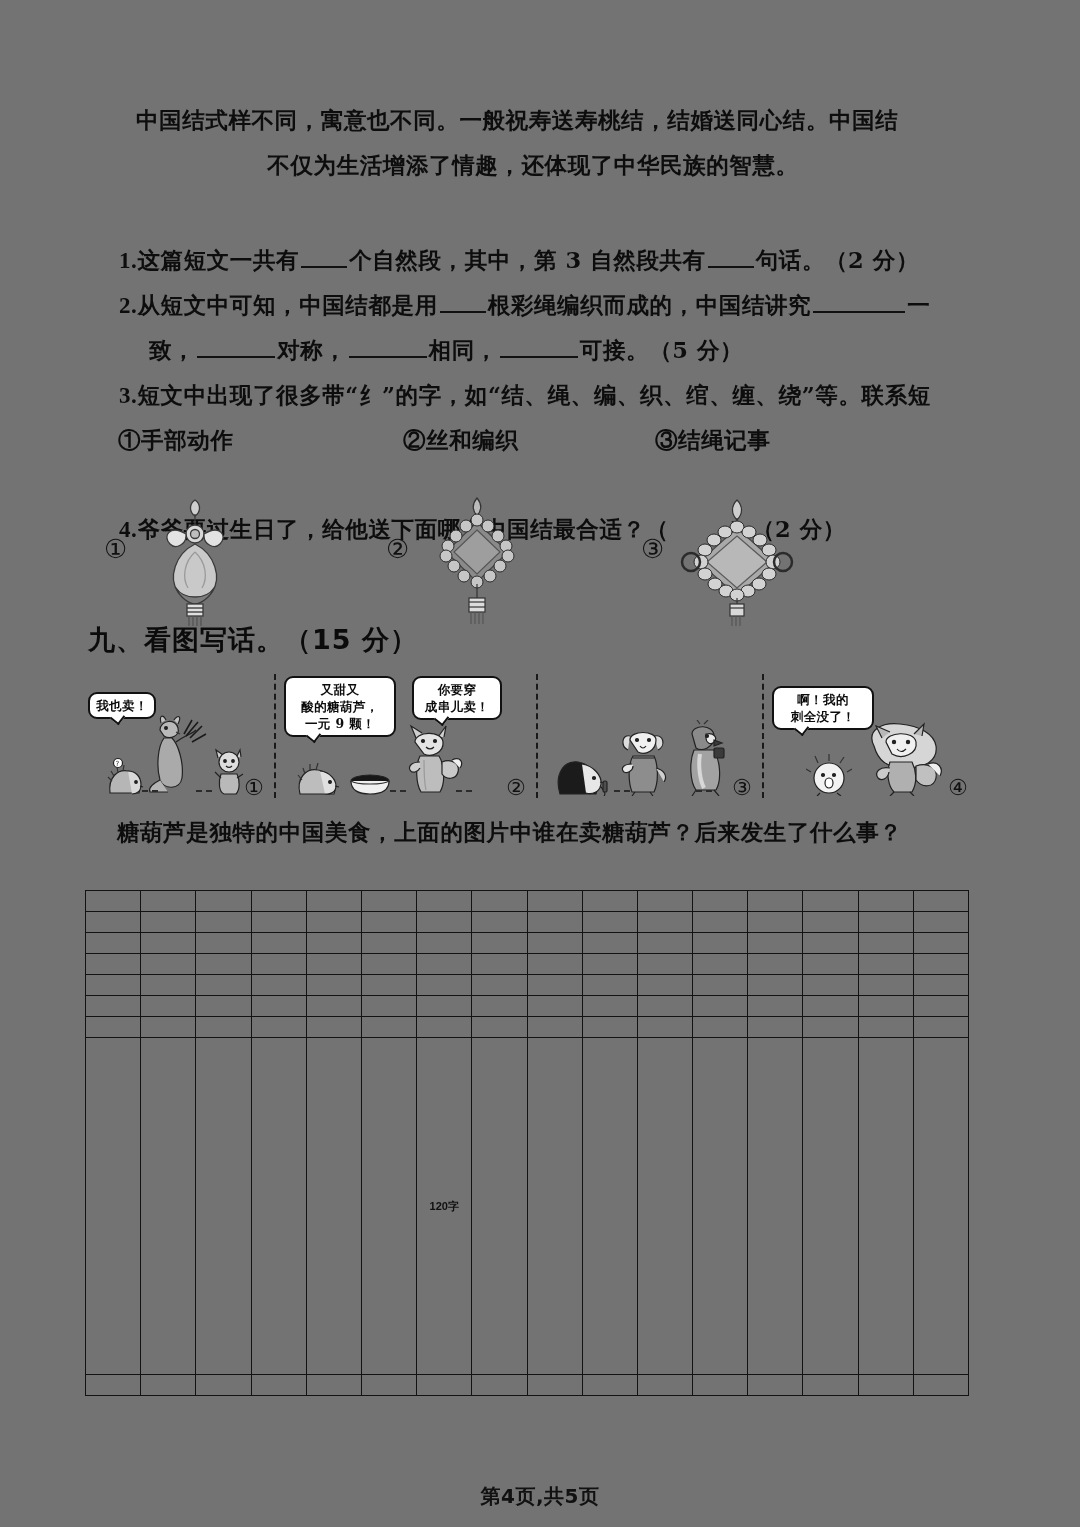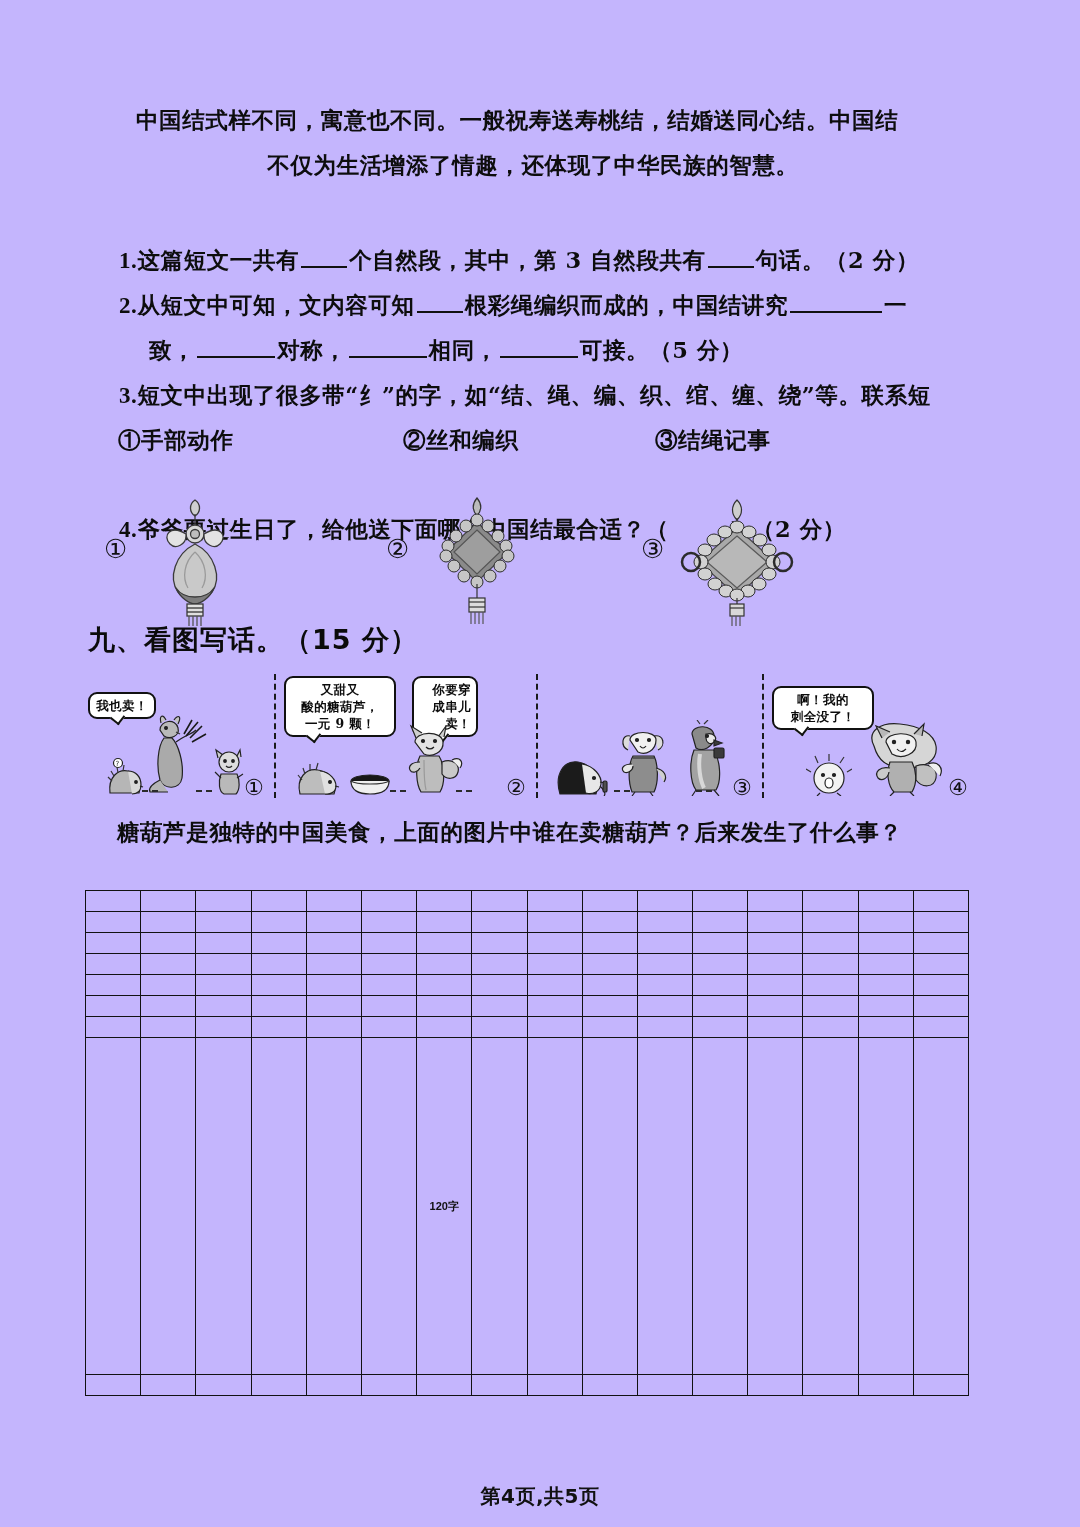--- a/index.html
+++ b/index.html
@@ -11,21 +11,21 @@
     width: 1080px; height: 1527px;
     position: relative;
     font-family: "Liberation Serif", "DejaVu Serif", serif;
     color: #111;
     overflow: hidden;
   }
 
   .page {
     position: absolute;
     inset: 0;
-    background: #c4b5fd;
+    background: #737373;
   }
 
   
   .para {
     position: absolute;
     font-family: "DejaVu Serif", "Liberation Serif", serif;
     font-size: 22.5px;
     line-height: 45px;
     letter-spacing: .6px;
     color: #0d0d0d;
@@ -169,21 +169,21 @@
 <div class="page">
 
   <div class="para bodytext" style="left:136px; top:98px; width:840px;">中国结式样不同，寓意也不同。一般祝寿送寿桃结，结婚送同心结。中国结</div>
   <div class="para bodytext" style="left:88px; top:143px; width:890px;text-align:center;">不仅为生活增添了情趣，还体现了中华民族的智慧。</div>
 
   <div class="para" style="left:88px; top:193px; width:900px;">
     <span class="qnum">1.</span><span class="bodytext">这篇短文一共有</span><span class="blank b-sm"></span><span class="bodytext">个自然段，其中，第 3 自然段共有</span><span class="blank b-sm"></span><span class="bodytext">句话。（2 分）</span>
   </div>
 
   <div class="para" style="left:88px; top:238px; width:910px;">
-    <span class="qnum">2.</span><span class="bodytext">从短文中可知，文内容可知</span><span class="blank b-sm"></span><span class="bodytext">根彩绳编织而成的，中国结讲究</span><span class="blank b-lg"></span><span class="bodytext">一</span>
+    <span class="qnum">2.</span><span class="bodytext">从短文中可知，中国结都是用</span><span class="blank b-sm"></span><span class="bodytext">根彩绳编织而成的，中国结讲究</span><span class="blank b-lg"></span><span class="bodytext">一</span>
   </div>
   <div class="para" style="left:118px; top:283px; width:900px;">
     <span class="bodytext">致，</span><span class="blank b-md"></span><span class="bodytext">对称，</span><span class="blank b-md"></span><span class="bodytext">相同，</span><span class="blank b-md"></span><span class="bodytext">可接。（5 分）</span>
   </div>
 
   <div class="para" style="left:88px; top:328px; width:910px;">
     <span class="qnum">3.</span><span class="bodytext">短文中出现了很多带“纟”的字，如“结、绳、编、织、绾、缠、绕”等。联系短</span>
   </div>
   <div class="para bodytext" style="left:118px; top:418px;">①手部动作</div>
   <div class="para bodytext" style="left:403px; top:418px;">②丝和编织</div>
@@ -335,21 +335,21 @@
       <span class="gnd" style="left:58px;"></span>
       <span class="gnd" style="left:112px;"></span>
       <span class="panel-num" style="left:160px;">①</span>
     </div>
     <span class="panel-sep" style="left:190px;"></span>
 
     <div class="panel" style="left:200px; width:248px;">
       <div class="bubble" style="left:0px; top:4px; width:112px;">又甜又
 酸的糖葫芦，
 一元 9 颗！</div>
-      <div class="bubble" style="left:128px; top:4px; width:66px;text-align:right;">你要穿
+      <div class="bubble" style="left:128px; top:4px; width:90px;">你要穿
 成串儿卖！</div>
 
       <svg class="animal" style="left:12px;" width="46" height="42" viewBox="0 0 46 42">
         <g stroke="#222" fill="none" stroke-width="1.2">
           <path d="M4 40 C0 24 10 14 22 16 C36 18 42 30 38 40 Z" fill="#bdbdbd"></path>
           <path d="M24 17 C34 18 40 26 40 32 C40 38 34 41 29 40" fill="#e0e0e0"></path>
           <circle cx="34" cy="28" r="1.4" fill="#222"></circle>
           <path d="M39 32 L43 33" stroke="#222"></path>
           <path d="M6 26 L2 21 M9 20 L7 14 M14 17 L14 10 M20 16 L22 9" stroke="#333"></path>
         </g>

